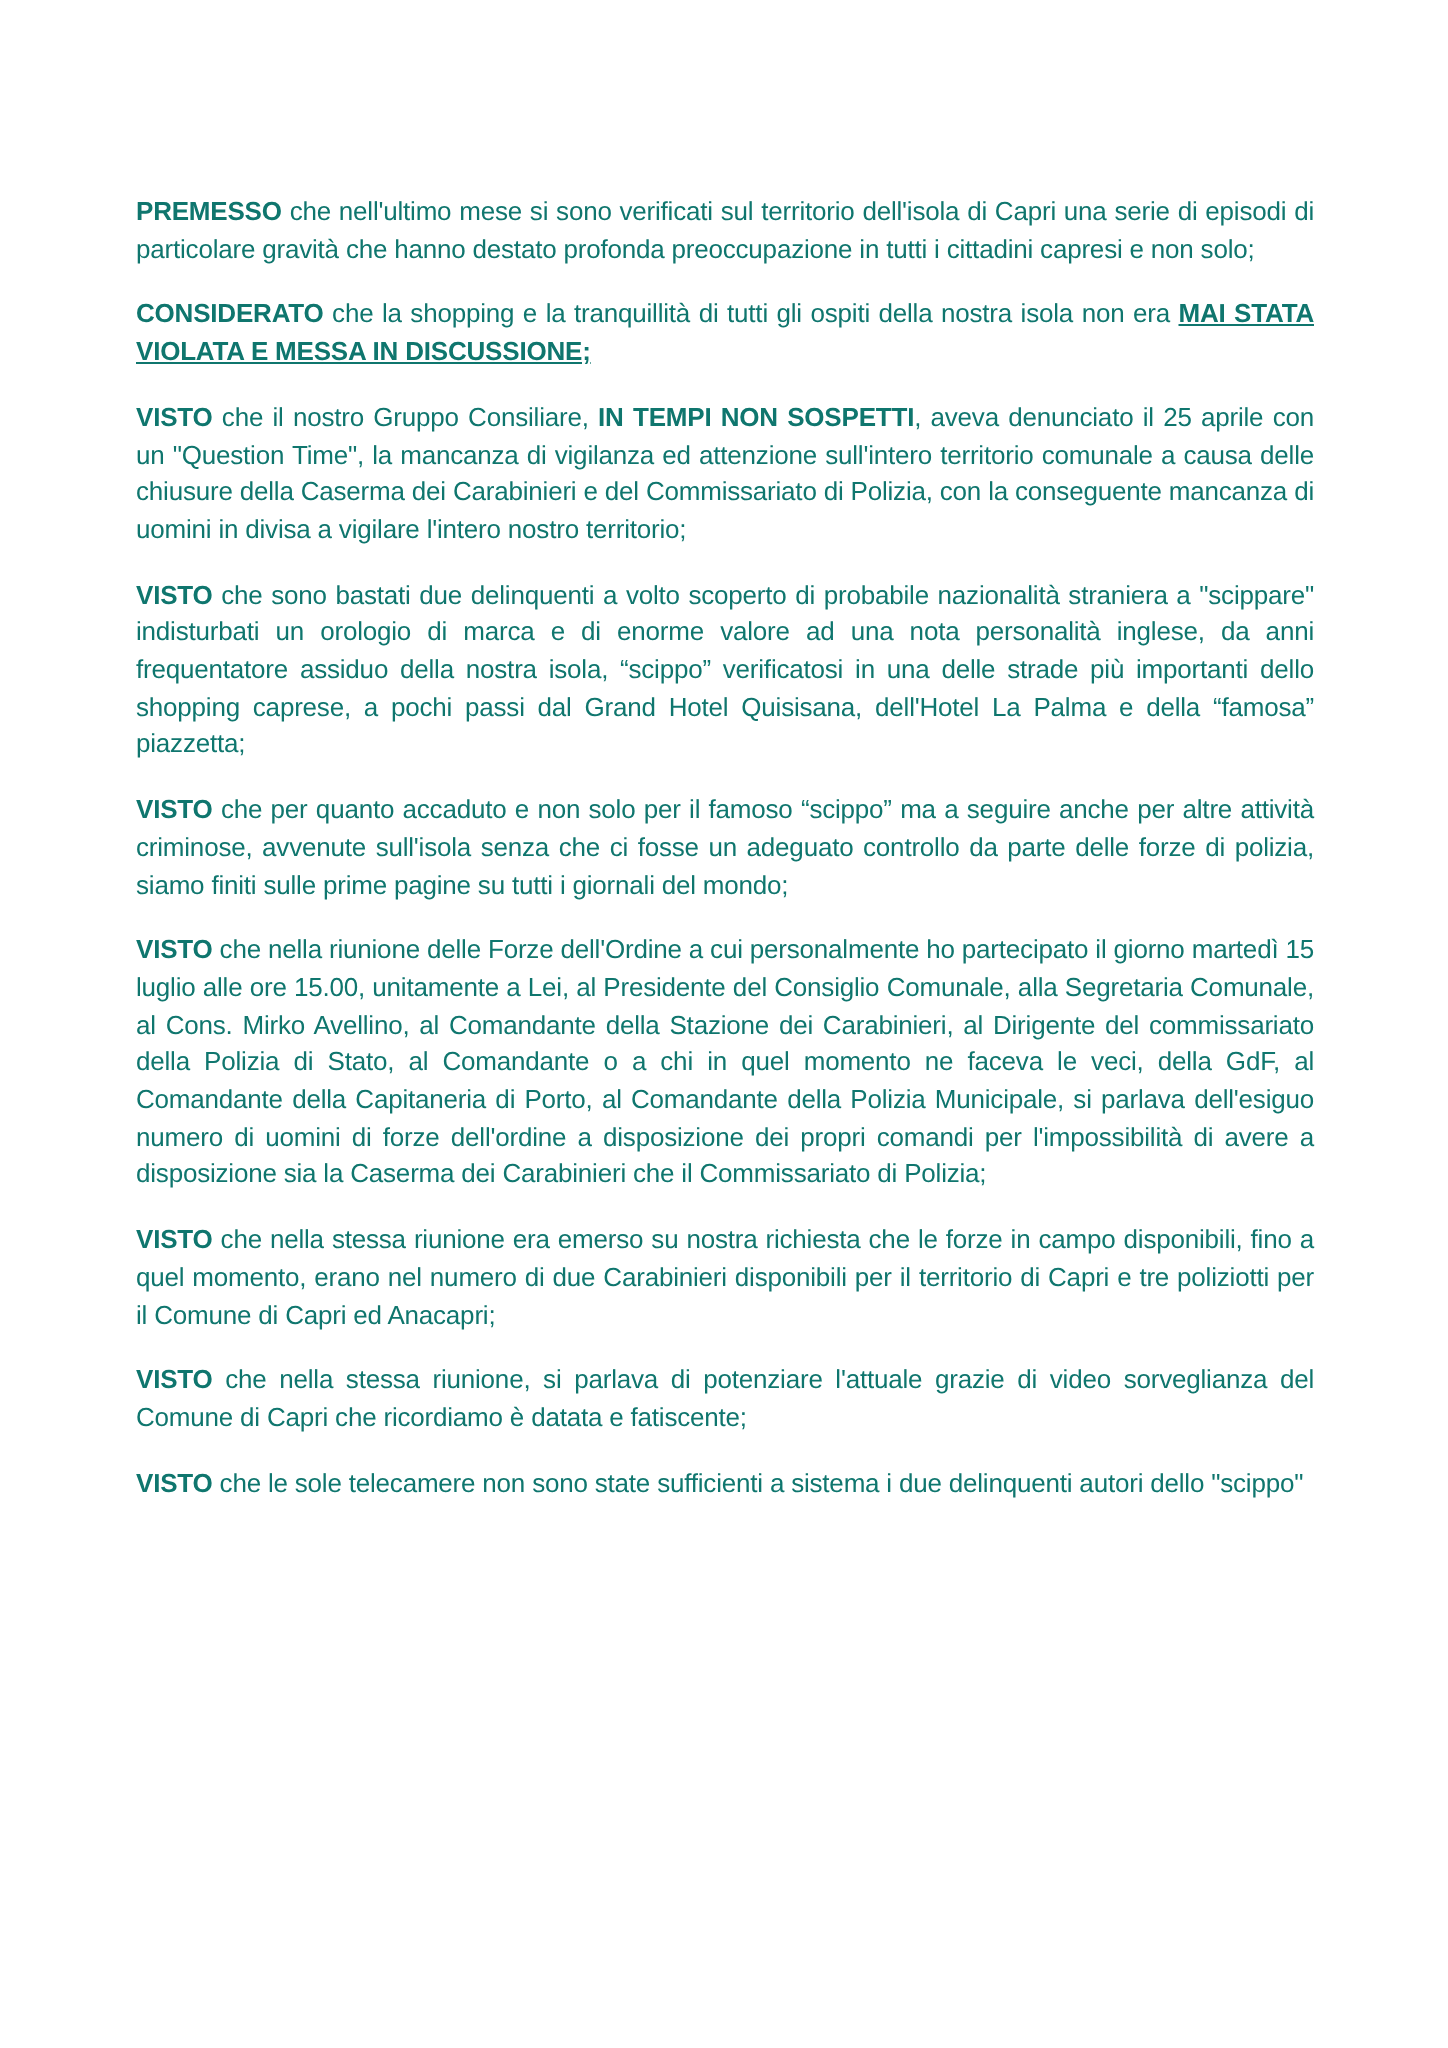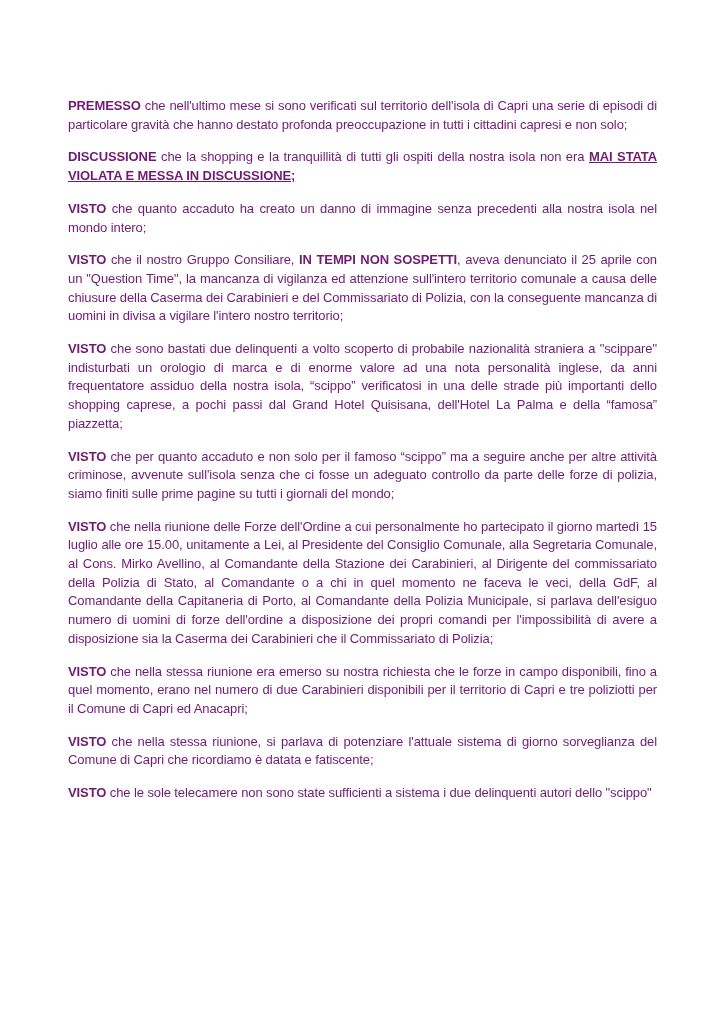--- a/index.html
+++ b/index.html
@@ -33,25 +33,24 @@
     margin: 0 0 14px 0;
     padding: 0;
   }
   .run-bold { font-weight: bold; }
   .run-underline { text-decoration: underline; }
 </style>
 </head>
 <body style="background: rgb(255, 255, 255);">
 
 <div class="page">
-  <div class="doc-body" style="color: #701a75;">
+  <div class="doc-body" style="color: #0f766e;">
       <p><span class="run-bold">PREMESSO</span><span> che nell'ultimo mese si sono verificati sul territorio dell'isola di Capri una serie di episodi di particolare gravità che hanno destato profonda preoccupazione in tutti i cittadini capresi e non solo;</span></p>
-      <p><span class="run-bold">DISCUSSIONE</span><span> che la shopping e la tranquillità di tutti gli ospiti della nostra isola non era </span><span class="run-bold run-underline">MAI STATA VIOLATA E MESSA IN DISCUSSIONE;</span></p>
-      <p><span class="run-bold">VISTO</span><span> che quanto accaduto ha creato un danno di immagine senza precedenti alla nostra isola nel mondo intero;</span></p>
+      <p><span class="run-bold">CONSIDERATO</span><span> che la shopping e la tranquillità di tutti gli ospiti della nostra isola non era </span><span class="run-bold run-underline">MAI STATA VIOLATA E MESSA IN DISCUSSIONE;</span></p>
       <p><span class="run-bold">VISTO</span><span> che il nostro Gruppo Consiliare, </span><span class="run-bold">IN TEMPI NON SOSPETTI</span><span>, aveva denunciato il 25 aprile con un "Question Time", la mancanza di vigilanza ed attenzione sull'intero territorio comunale a causa delle chiusure della Caserma dei Carabinieri e del Commissariato di Polizia, con la conseguente mancanza di uomini in divisa a vigilare l'intero nostro territorio;</span></p>
       <p><span class="run-bold">VISTO</span><span> che sono bastati due delinquenti a volto scoperto di probabile nazionalità straniera a "scippare" indisturbati un orologio di marca e di enorme valore ad una nota personalità inglese, da anni frequentatore assiduo della nostra isola, “scippo” verificatosi in una delle strade più importanti dello shopping caprese, a pochi passi dal Grand Hotel Quisisana, dell'Hotel La Palma e della “famosa” piazzetta;</span></p>
       <p><span class="run-bold">VISTO</span><span> che per quanto accaduto e non solo per il famoso “scippo” ma a seguire anche per altre attività criminose, avvenute sull'isola senza che ci fosse un adeguato controllo da parte delle forze di polizia, siamo finiti sulle prime pagine su tutti i giornali del mondo;</span></p>
       <p><span class="run-bold">VISTO</span><span> che nella riunione delle Forze dell'Ordine a cui personalmente ho partecipato il giorno martedì 15 luglio alle ore 15.00, unitamente a Lei, al Presidente del Consiglio Comunale, alla Segretaria Comunale, al Cons. Mirko Avellino, al Comandante della Stazione dei Carabinieri, al Dirigente del commissariato della Polizia di Stato, al Comandante o a chi in quel momento ne faceva le veci, della GdF, al Comandante della Capitaneria di Porto, al Comandante della Polizia Municipale, si parlava dell'esiguo numero di uomini di forze dell'ordine a disposizione dei propri comandi per l'impossibilità di avere a disposizione sia la Caserma dei Carabinieri che il Commissariato di Polizia;</span></p>
       <p><span class="run-bold">VISTO</span><span> che nella stessa riunione era emerso su nostra richiesta che le forze in campo disponibili, fino a quel momento, erano nel numero di due Carabinieri disponibili per il territorio di Capri e tre poliziotti per il Comune di Capri ed Anacapri;</span></p>
-      <p><span class="run-bold">VISTO</span><span> che nella stessa riunione, si parlava di potenziare l'attuale sistema di giorno sorveglianza del Comune di Capri che ricordiamo è datata e fatiscente;</span></p>
+      <p><span class="run-bold">VISTO</span><span> che nella stessa riunione, si parlava di potenziare l'attuale grazie di video sorveglianza del Comune di Capri che ricordiamo è datata e fatiscente;</span></p>
       <p><span class="run-bold">VISTO</span><span> che le sole telecamere non sono state sufficienti a sistema i due delinquenti autori dello "scippo"</span></p>
     </div>
 </div>
 
 </body></html>

